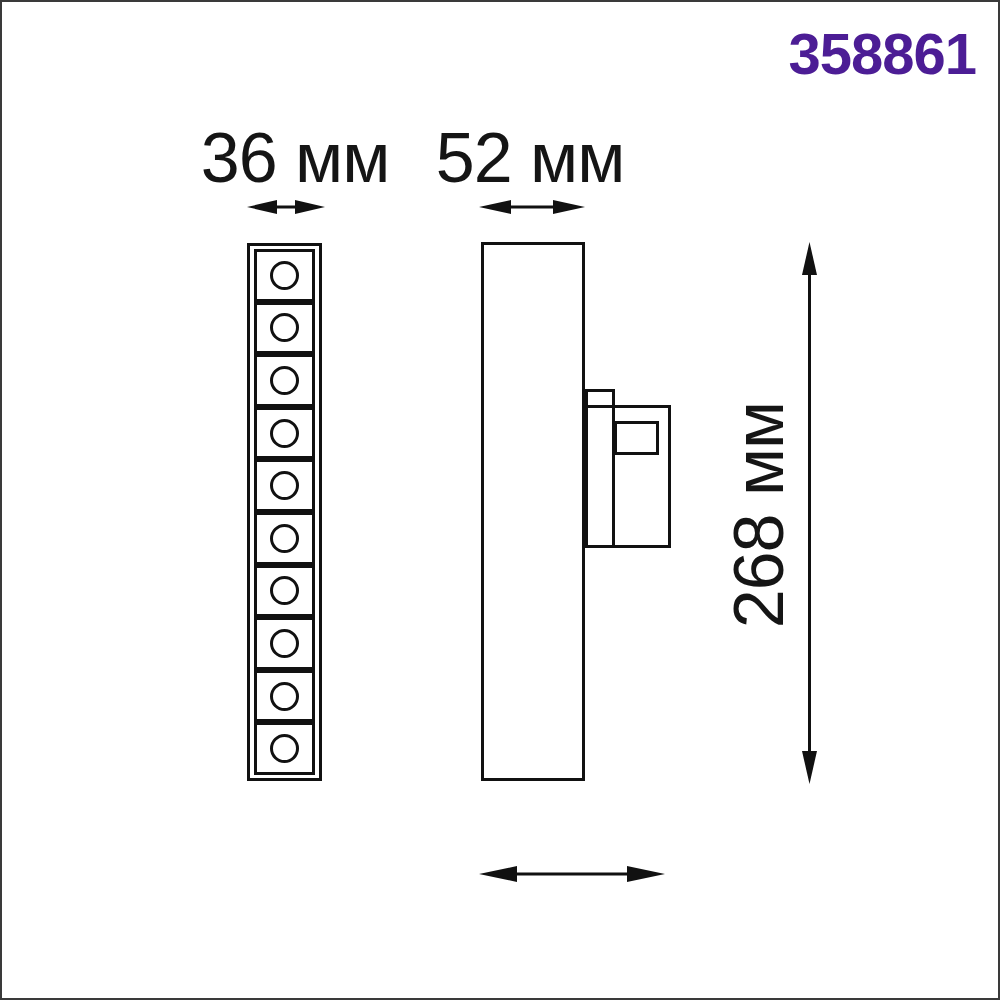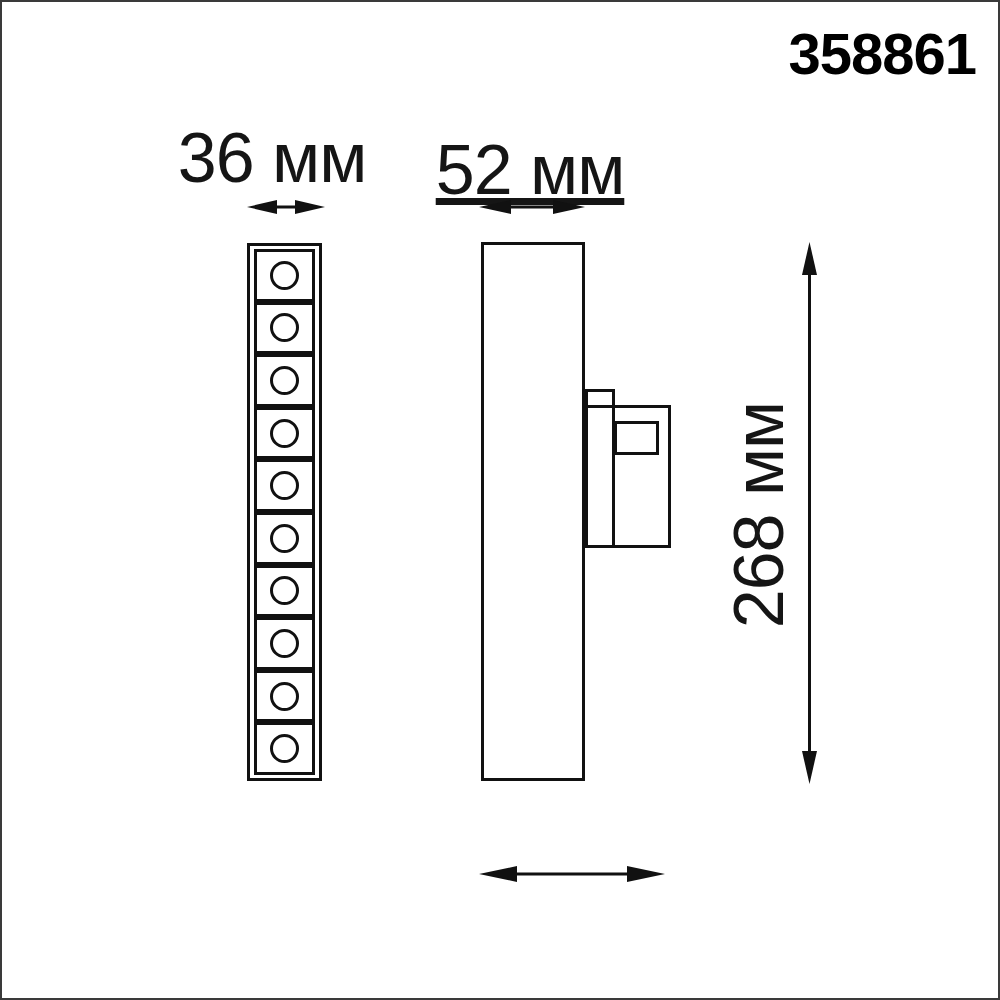--- a/index.html
+++ b/index.html
@@ -8,21 +8,21 @@
     box-sizing:border-box;border:2px solid #3a3a3a;background:#fff;
     font-family:"Liberation Sans","DejaVu Sans",sans-serif;
     color:#111;overflow:hidden;
   }
   .abs{position:absolute;}
   .dim-label{
     font-size:70px;font-weight:400;color:#151515;
     text-align:center;white-space:nowrap;letter-spacing:-1px;
   }
   .product-code{
-    font-size:58px;font-weight:700;color:#000000;letter-spacing:-1px;
+    font-size:58px;font-weight:700;color:#4c1d95;letter-spacing:-1px;
     white-space:nowrap;
   }
   
   .front-view{
     box-sizing:border-box;border:3px solid #111;background:#fff;
   }
   .led-column{
     position:absolute;left:4px;right:4px;top:3px;bottom:3px;
     display:flex;flex-direction:column;
   }
@@ -47,28 +47,28 @@
   }
   svg{display:block;}
 </style>
 </head>
 <body>
 
 <div class="canvas">
 
   <div class="abs product-code" style="right:22px;top:18px;">358861</div>
 
-  <div class="abs dim-label" style="left:137px;top:116px;width:266px;">36 мм</div>
+  <div class="abs dim-label" style="left:160px;top:116px;width:266px;">36 мм</div>
   <svg class="abs" style="left:245px;top:196px;" width="78" height="18" viewBox="0 0 78 18">
     <line x1="24" y1="9" x2="54" y2="9" stroke="#111" stroke-width="3"></line>
     <polygon points="0,9 30,2 30,16" fill="#111"></polygon>
     <polygon points="78,9 48,2 48,16" fill="#111"></polygon>
   </svg>
 
-  <div class="abs dim-label" style="left:395px;top:128px;width:266px;text-decoration:underline;">52 мм</div>
+  <div class="abs dim-label" style="left:395px;top:116px;width:266px;">52 мм</div>
   <svg class="abs" style="left:477px;top:196px;" width="106" height="18" viewBox="0 0 106 18">
     <line x1="26" y1="9" x2="80" y2="9" stroke="#111" stroke-width="3"></line>
     <polygon points="0,9 32,2 32,16" fill="#111"></polygon>
     <polygon points="106,9 74,2 74,16" fill="#111"></polygon>
   </svg>
 
   <div class="abs front-view" style="left:245px;top:241px;width:75px;height:538px;">
     <div class="led-column">
         <div class="led-cell">
           <div class="led-circle"></div>

